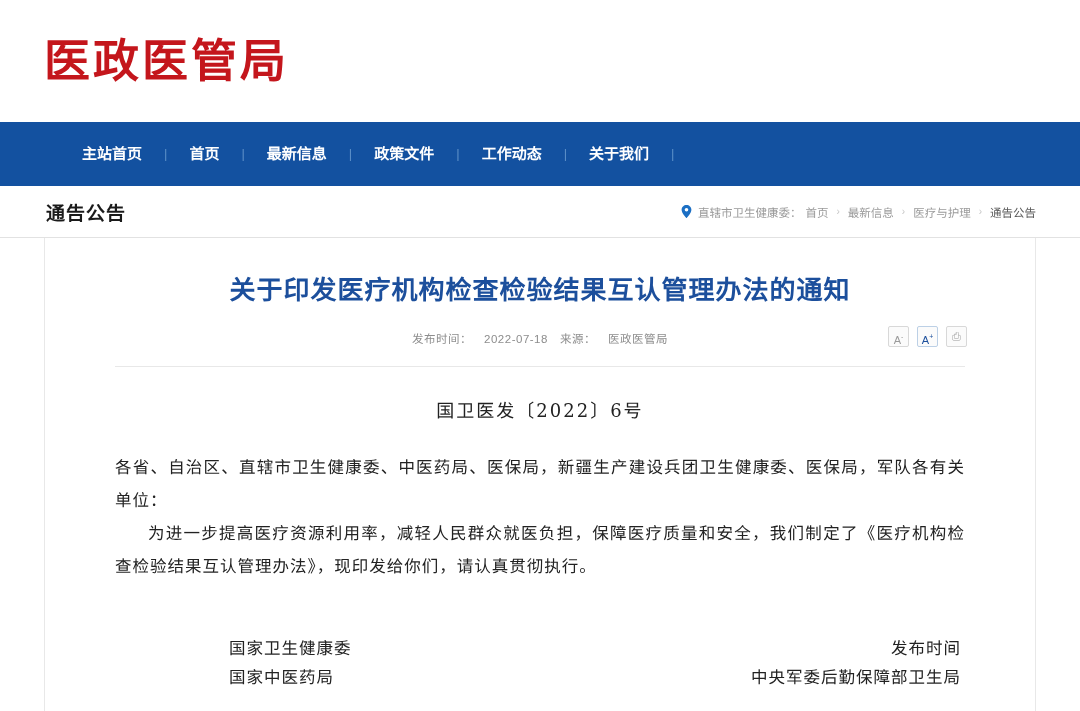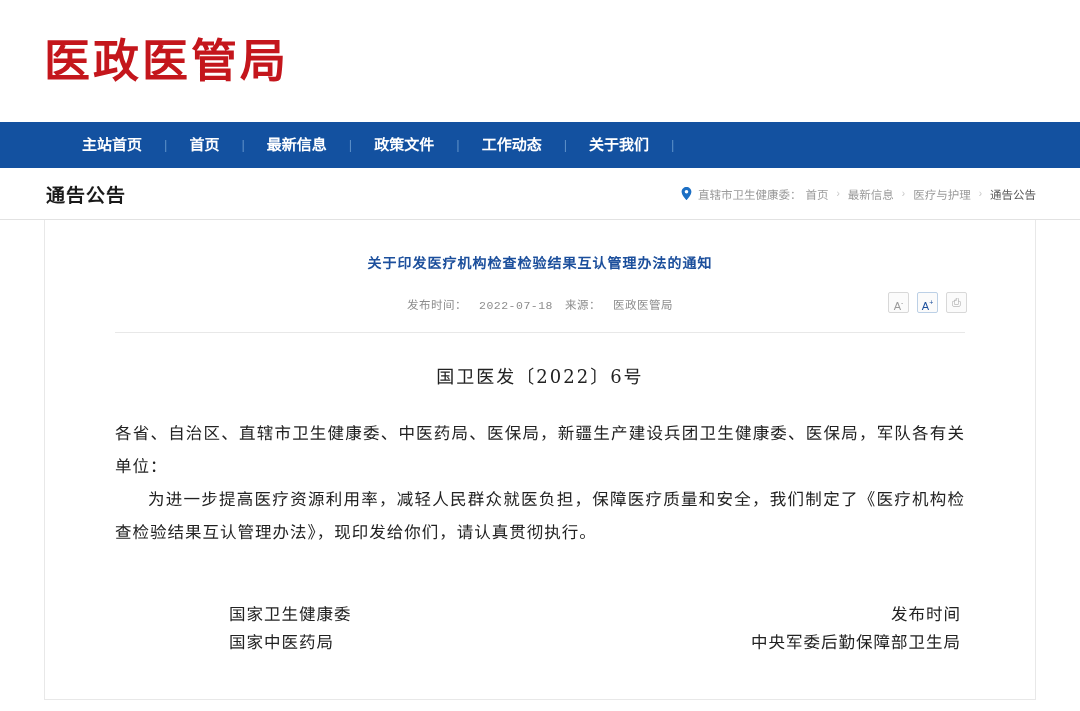--- a/index.html
+++ b/index.html
@@ -27,21 +27,21 @@
     font-family: "DejaVu Sans", "Liberation Sans", sans-serif;
     font-size: 46px;
     font-weight: bold;
     color: #c4161c;
     letter-spacing: 3px;
     line-height: 1;
   }
 
   
   .main-nav {
-    height: 46px;
+    height: 64px;
     background: #1351a0;
     display: flex;
     align-items: center;
     padding-left: 60px;
     box-sizing: border-box;
   }
   .nav-item {
     color: #ffffff;
     font-size: 15px;
     font-weight: bold;
@@ -102,39 +102,39 @@
     margin: 0 auto;
     width: 992px;
     min-height: 480px;
     box-sizing: border-box;
     padding: 34px 70px 0 70px;
     box-shadow: 0 0 0 rgba(0,0,0,0);
   }
   .article-title {
     text-align: center;
     color: #1c4f9c;
-    font-size: 14px;
+    font-size: 26px;
     font-weight: bold;
     letter-spacing: 1px;
     line-height: 1.4;
     margin: 0 0 18px 0;
     font-family: "DejaVu Sans", "Liberation Sans", sans-serif;
   }
   .meta-row {
     position: relative;
     text-align: center;
     height: 34px;
   }
   .meta-text {
     font-size: 11.5px;
     color: #8d8d8d;
     letter-spacing: 0.5px;
     line-height: 26px;
   }
-  .meta-text span { margin: 0 6px; font-family: Liberation Mono, monospace; }
+  .meta-text span { margin: 0 6px; }
   .meta-tools {
     position: absolute;
     right: -2px;
     top: 0;
     display: flex;
     gap: 8px;
   }
   .tool-btn {
     width: 21px;
     height: 21px;

